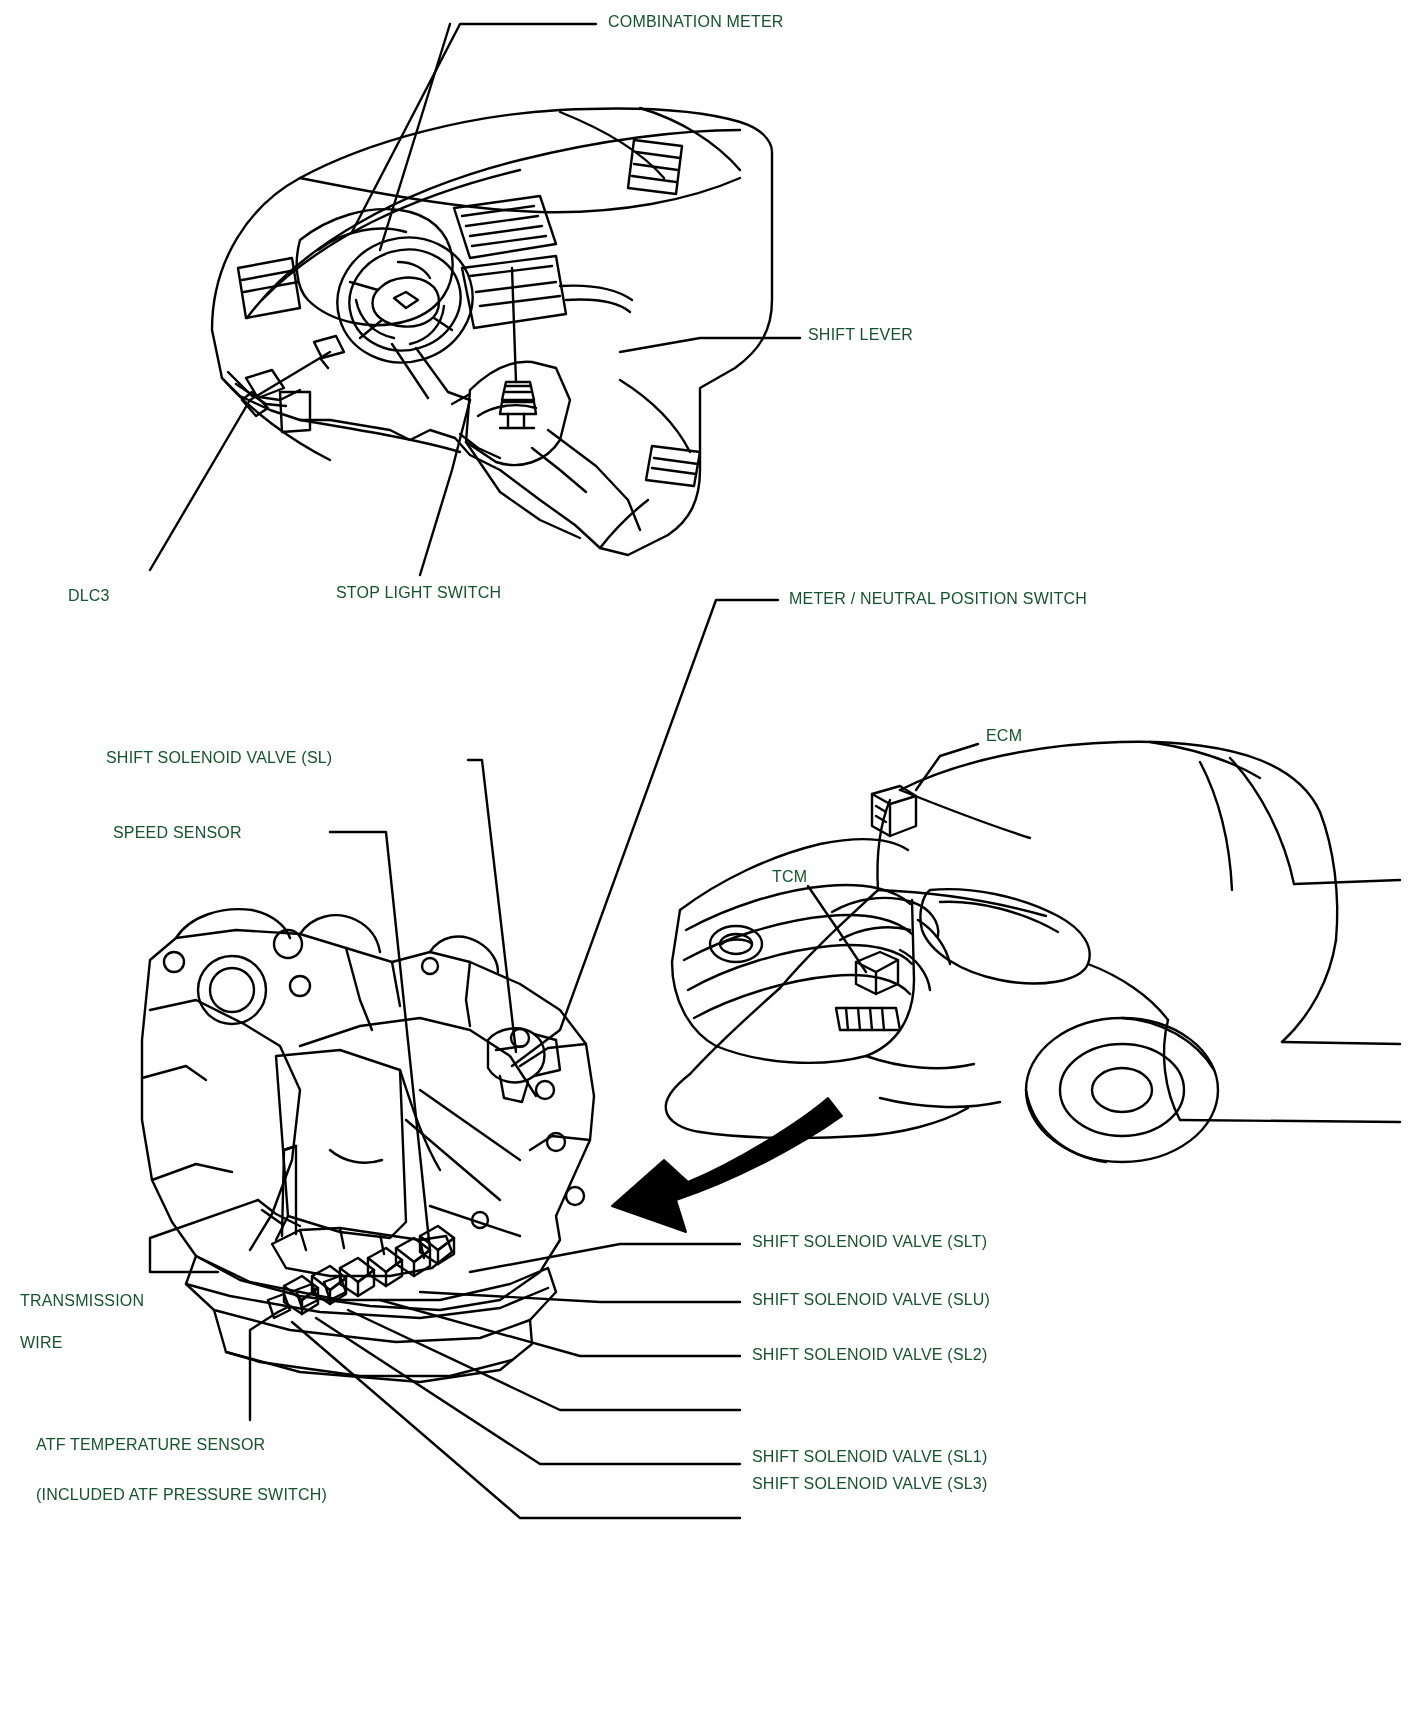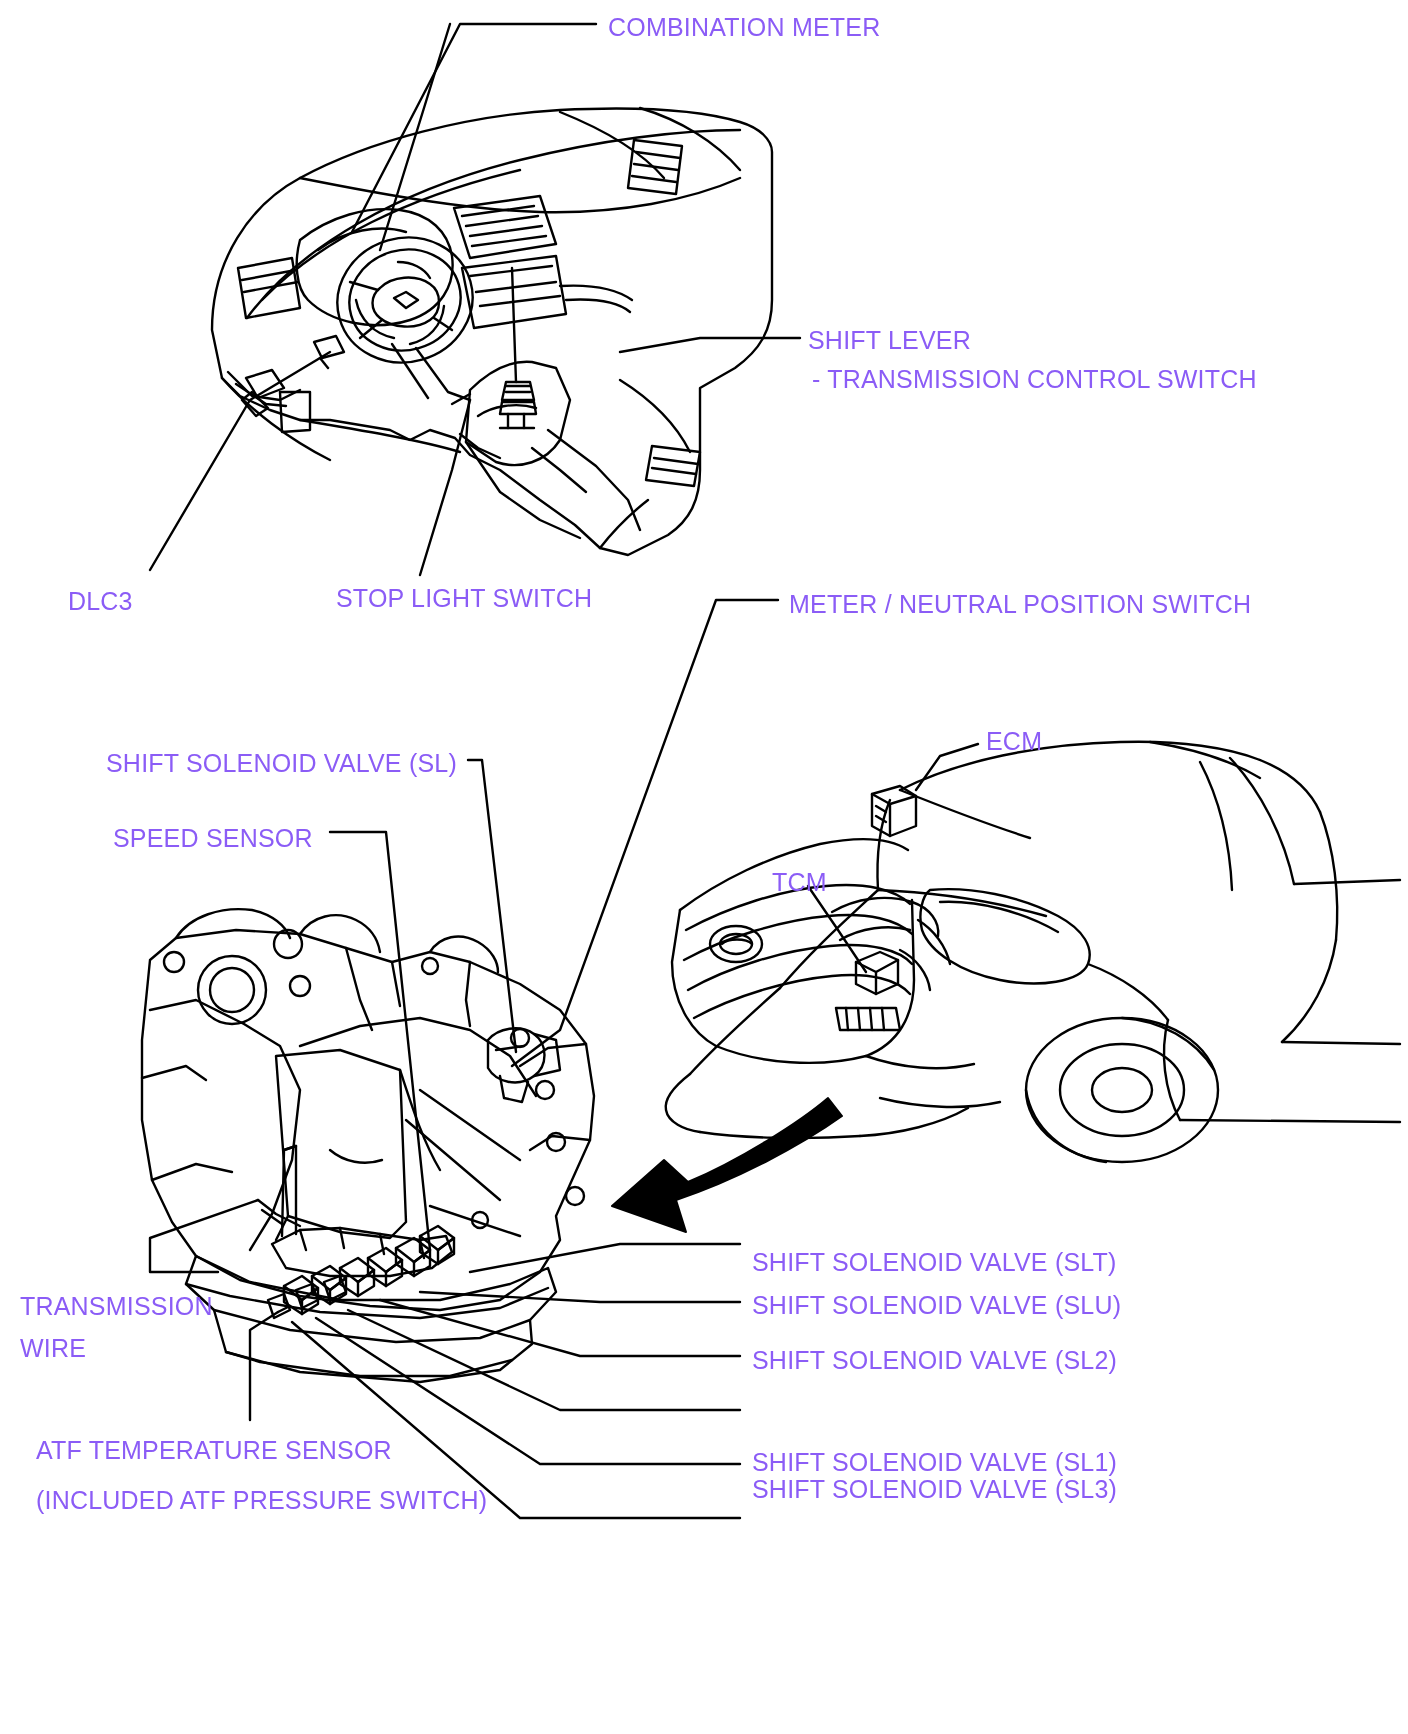--- a/index.html
+++ b/index.html
@@ -20,24 +20,24 @@
   }
   .svg-layer {
     position: absolute;
     left: 0;
     top: 0;
     width: 1408px;
     height: 1734px;
   }
   .label {
     position: absolute;
-    font-size: 25px;
+    font-size: 16px;
     letter-spacing: 0.2px;
     white-space: nowrap;
-    color: #8b5cf6;
+    color: #14532d;
     line-height: 1.25;
   }
 </style>
 </head>
 <body>
 
 <div id="page">
 
   <svg class="svg-layer" viewBox="0 0 1408 1734">
     <g fill="none" stroke="#000" stroke-width="2.4" stroke-linecap="round" stroke-linejoin="round">
@@ -352,29 +352,28 @@
       <g fill="#000" stroke="#000" stroke-width="2">
         <path d="M828 1098 C800 1122 740 1160 688 1182 L664 1160 L612 1206 L686 1232 L676 1200
                  C736 1180 800 1146 842 1116 Z"></path>
       </g>
 
     </g>
   </svg>
 
   <div class="label" style="left:608px; top:12px;">COMBINATION METER</div>
   <div class="label" style="left:808px; top:325px;">SHIFT LEVER</div>
-  <div class="label" style="left:812px; top:364px;">- TRANSMISSION CONTROL SWITCH</div>
   <div class="label" style="left:68px; top:586px;">DLC3</div>
   <div class="label" style="left:336px; top:583px;">STOP LIGHT SWITCH</div>
   <div class="label" style="left:789px; top:589px;">METER / NEUTRAL POSITION SWITCH</div>
   <div class="label" style="left:986px; top:726px;">ECM</div>
   <div class="label" style="left:106px; top:748px;">SHIFT SOLENOID VALVE (SL)</div>
   <div class="label" style="left:772px; top:867px;">TCM</div>
   <div class="label" style="left:113px; top:823px;">SPEED SENSOR</div>
-  <div class="label" style="left:752px; top:1232px;margin-top:15px;">SHIFT SOLENOID VALVE (SLT)</div>
+  <div class="label" style="left:752px; top:1232px;">SHIFT SOLENOID VALVE (SLT)</div>
   <div class="label" style="left:752px; top:1290px;">SHIFT SOLENOID VALVE (SLU)</div>
   <div class="label" style="left:20px; top:1291px;">TRANSMISSION</div>
   <div class="label" style="left:752px; top:1345px;">SHIFT SOLENOID VALVE (SL2)</div>
   <div class="label" style="left:20px; top:1333px;">WIRE</div>
   <div class="label" style="left:752px; top:1399px;margin-top:48px;">SHIFT SOLENOID VALVE (SL1)</div>
   <div class="label" style="left:752px; top:1474px;">SHIFT SOLENOID VALVE (SL3)</div>
   <div class="label" style="left:36px; top:1435px;">ATF TEMPERATURE SENSOR</div>
   <div class="label" style="left:36px; top:1485px;">(INCLUDED ATF PRESSURE SWITCH)</div>
 
 </div>

